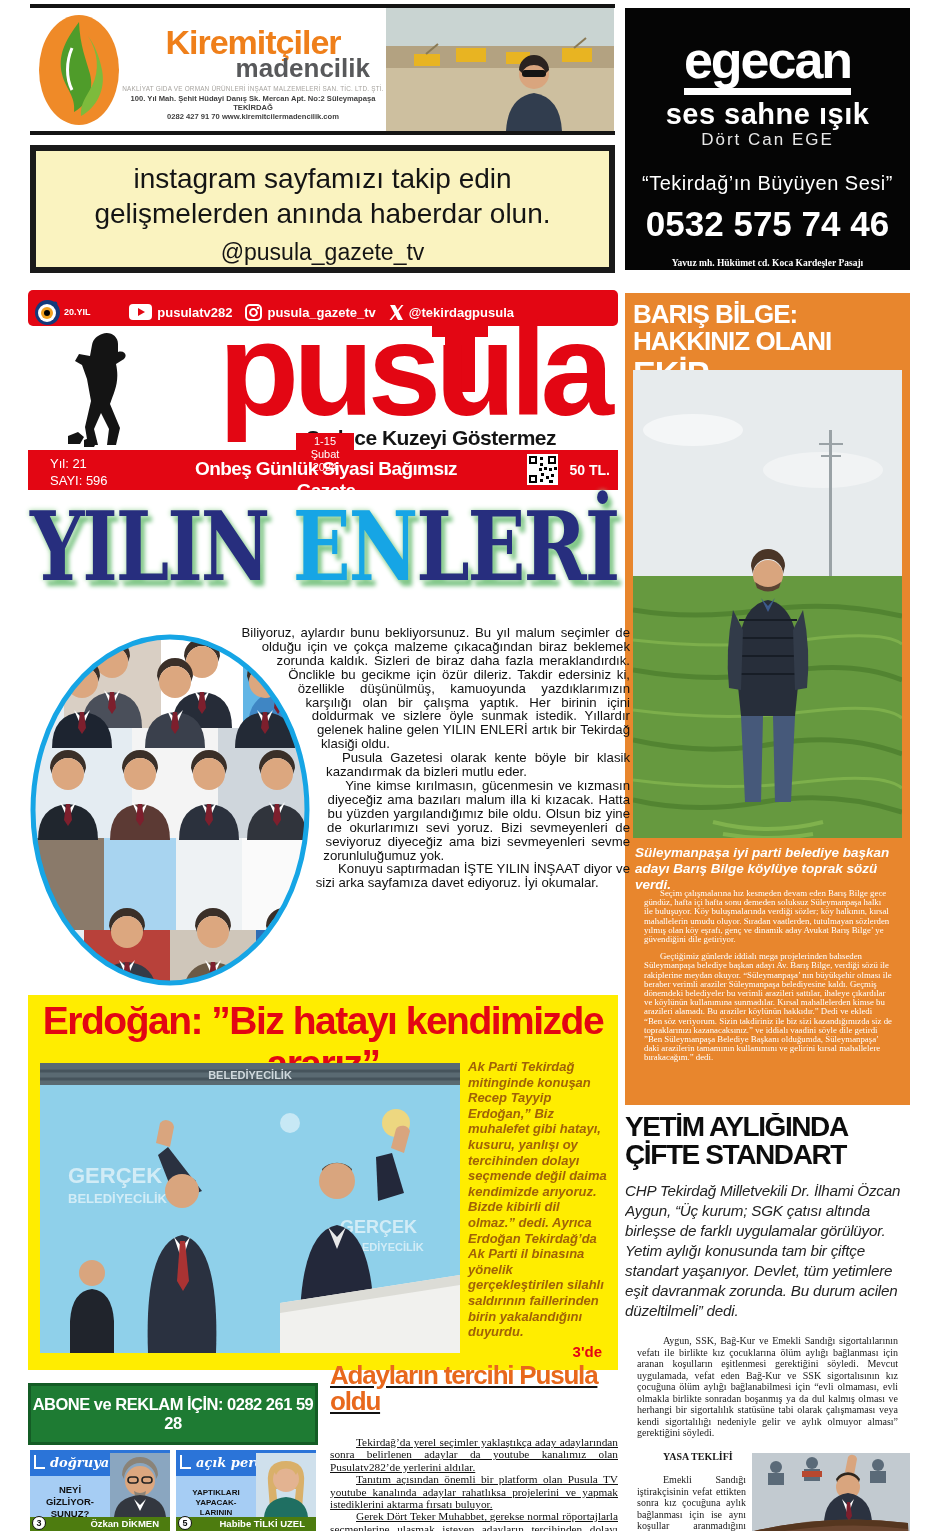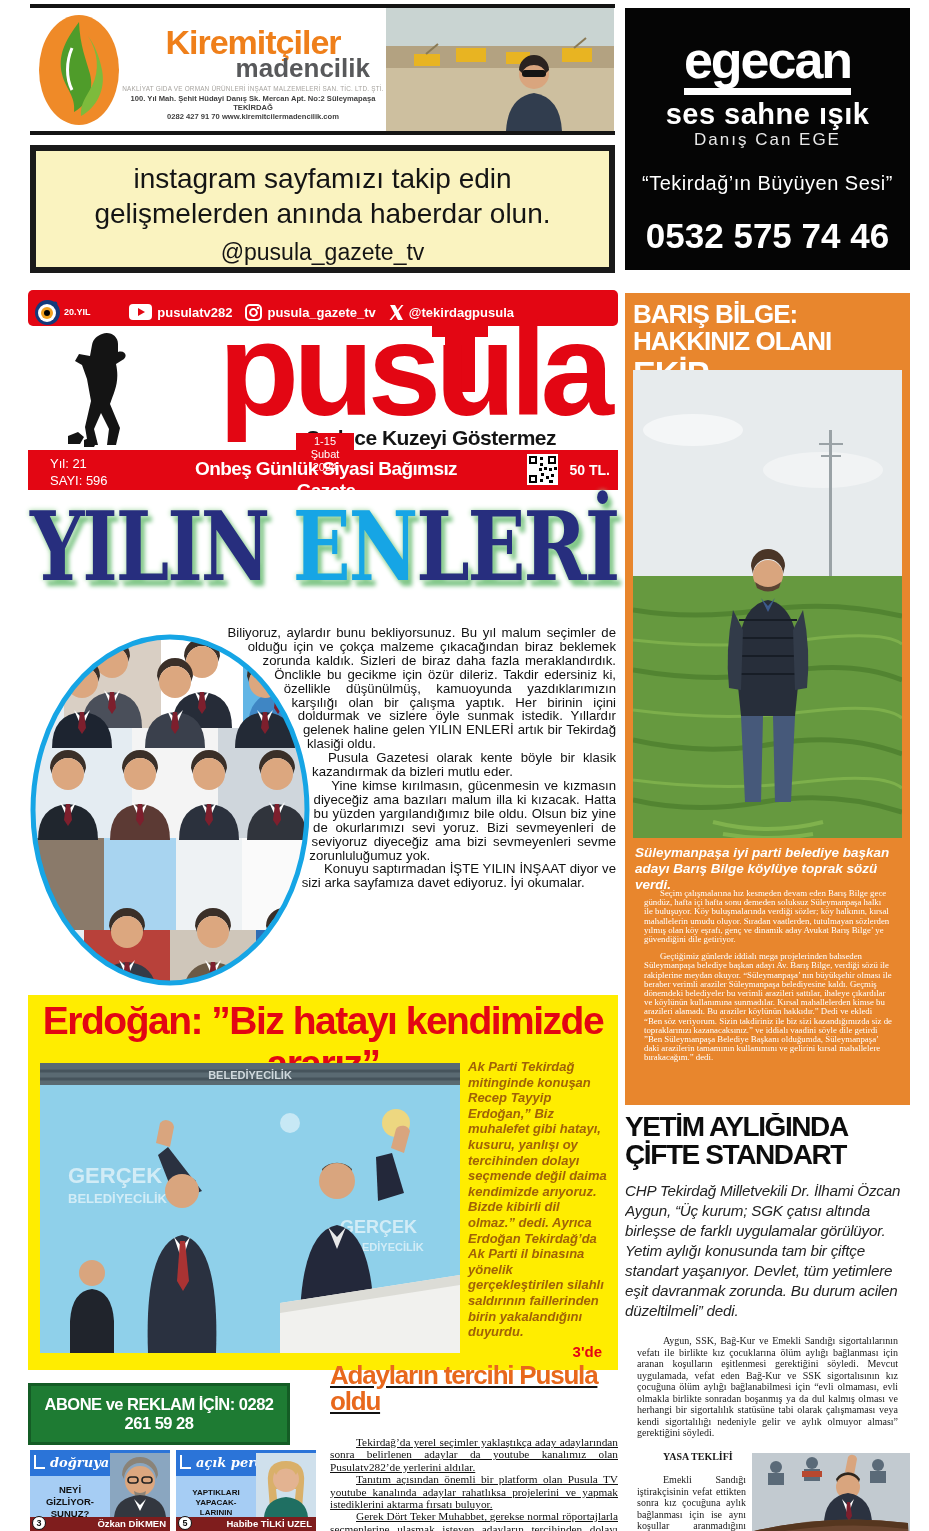--- a/index.html
+++ b/index.html
@@ -17,21 +17,21 @@
   .km-addr{font-size:7.6px;font-weight:700;color:#3f3f3f;text-align:center;margin-top:2px;}
   .km-con{font-size:7.6px;font-weight:700;color:#3f3f3f;text-align:center;}
 
   
   .ad-eg{left:625px;top:8px;width:285px;height:262px;background:#050505;color:#fff;text-align:center;box-sizing:border-box;}
   .eg-name{display:inline-block;font-size:52px;font-weight:800;letter-spacing:-2px;line-height:1;margin-top:26px;
            border-bottom:7px solid #fff;padding-bottom:2px;}
   .eg-serv{font-size:29px;font-weight:700;letter-spacing:.5px;line-height:1.05;margin-top:4px;}
   .eg-own{font-size:17px;color:#e8e8e8;font-weight:400;letter-spacing:2px;margin-top:1px;}
   .eg-slg{font-size:20px;margin-top:22px;font-weight:400;letter-spacing:.5px;}
-  .eg-ph{font-size:35px;font-weight:900;margin-top:21px;letter-spacing:0px;}
+  .eg-ph{font-size:35px;font-weight:900;margin-top:9px;letter-spacing:0px;}
   .eg-ad1{font-family:"Liberation Serif",serif;font-weight:700;font-size:9.5px;margin-top:12px;line-height:1.5;}
 
   
   .ad-ig{left:30px;top:145px;width:585px;height:128px;background:#faf3c0;border:6px solid #1a1a1a;
          box-sizing:border-box;text-align:center;color:#141414;}
   .ig-l{font-size:28px;line-height:1.25;margin-top:10px;}
   .ig-l2{font-size:28px;line-height:1.25;}
   .ig-h{font-size:23px;margin-top:8px;}
 
   
@@ -61,49 +61,49 @@
   .bs-cap{position:absolute;left:10px;top:552px;width:266px;font-size:13.5px;font-weight:700;font-style:italic;line-height:1.2;}
   .bs-body{position:absolute;left:11px;top:588px;width:264px;height:214px;overflow:hidden;
            font-family:"Liberation Serif",serif;font-size:8.8px;line-height:9.2px;text-align:left;}
   .bs-body p{margin:8px;text-indent:16px;}
 
   
   .lead-h{left:30px;top:500px;width:590px;white-space:nowrap;font-family:"DejaVu Serif",serif;font-weight:bold;
           font-size:76px;letter-spacing:-2px;transform:scaleY(1.25);transform-origin:top left;line-height:1;
           text-shadow:0 0 5px #9fd69f,4px 5px 4px #7cc485;}
   .lh-navy{color:#272e7e;} .lh-cyan{color:#16a5e5;}
-  .lead-body{left:30px;top:626px;width:586px;height:364px;font-size:13.2px;line-height:13.9px;text-align:justify;overflow:hidden;}
+  .lead-body{left:44px;top:626px;width:586px;height:364px;font-size:13.2px;line-height:13.9px;text-align:justify;overflow:hidden;}
   .lead-float{float:left;width:288px;height:358px;shape-outside:ellipse(48% 48% at 47% 50%);shape-margin:10px;}
   .lead-body p{margin:0;}
   .lead-body p.ind{text-indent:18px;}
   .collage{left:28px;top:632px;}
 
   
   .erd{left:28px;top:995px;width:590px;height:375px;background:#ffed00;box-sizing:border-box;}
   .erd-h{text-align:center;color:#e30613;font-size:39px;font-weight:900;letter-spacing:-1.5px;padding-top:5px;line-height:1.1;}
   .erd-photo{position:absolute;left:12px;top:68px;}
   .erd-col{position:absolute;left:440px;top:64px;width:142px;font-size:13px;font-weight:700;font-style:italic;
            line-height:15.6px;color:#a16207;}
   .erd-ref{position:absolute;right:16px;bottom:10px;color:#e30613;font-size:15px;font-weight:900;}
 
   
-  .abone{left:28px;top:1383px;width:262px;height:62px;background:#1e7b33;border:3px solid #145c25;box-sizing:border-box;
+  .abone{left:28px;top:1383px;width:290px;height:62px;background:#1e7b33;border:3px solid #145c25;box-sizing:border-box;
          color:#fff;text-align:center;font-size:16.5px;font-weight:900;letter-spacing:-.5px;padding-top:9px;}
 
   
   .colbox{top:1450px;width:140px;height:81px;background:#a6cdf4;overflow:hidden;}
   .cb-head{position:absolute;left:0;top:0;width:100%;height:26px;background:#2b74d8;color:#fff;
            font-family:"DejaVu Serif",serif;font-style:italic;font-weight:700;font-size:13px;line-height:26px;
            padding-left:20px;box-sizing:border-box;}
   .cb-corner{position:absolute;left:4px;top:5px;width:9px;height:12px;border-left:2px solid #fff;border-bottom:2px solid #fff;}
   .cb-txt{position:absolute;left:4px;top:34px;width:72px;font-size:9.5px;font-weight:800;color:#101010;
           text-align:center;line-height:1.25;}
   .cb-photo{position:absolute;right:0;top:3px;}
-  .cb-name{position:absolute;left:0;bottom:0;width:100%;height:14px;background:#7f1d1d;color:#fff;font-size:9.5px;
-           font-weight:700;text-align:right;line-height:14px;padding-right:4px;box-sizing:border-box;}
+  .cb-name{position:absolute;left:0;bottom:0;width:100%;height:14px;background:#4d7c0f;color:#fff;font-size:9.5px;
+           font-weight:700;text-align:right;line-height:14px;padding-right:11px;box-sizing:border-box;}
   .cb-num{position:absolute;left:2px;bottom:1px;width:12px;height:12px;border-radius:50%;background:#fff;border:1px solid #111;
           color:#111;font-size:9px;font-weight:700;text-align:center;line-height:12px;z-index:3;}
 
   
   .aday{left:330px;top:1362px;width:288px;height:169px;overflow:hidden;text-decoration:underline;}
   .aday-h{color:#e8681c;font-size:26px;font-weight:900;letter-spacing:-1.2px;line-height:1;}
   .aday-b{margin-top:22px;font-family:"Liberation Serif",serif;font-size:11.3px;line-height:12.4px;text-align:justify;}
   .aday-b p{margin:0;text-indent:26px;}
 
   
@@ -151,21 +151,21 @@
       <circle cx="148" cy="66" r="15" fill="#d9a57e"></circle>
       <path d="M133,62 a15,15 0 0 1 30,0 l-3,3 a13,13 0 0 0 -24,0 z" fill="#2b2320"></path>
       <rect x="136" y="62" width="24" height="7" rx="3" fill="#141414"></rect>
       <path d="M120,123 q2,-34 28,-38 q26,4 28,38 z" fill="#313d4e"></path>
     </svg>
   </div>
 
   <div class="abs ad-eg">
     <div><span class="eg-name">egecan</span></div>
     <div class="eg-serv">ses sahne ışık</div>
-    <div class="eg-own">Danış Can EGE</div>
+    <div class="eg-own">Dört Can EGE</div>
     <div class="eg-slg">“Tekirdağ’ın Büyüyen Sesi”</div>
     <div class="eg-ph">0532 575 74 46</div>
     <div class="eg-ad1">
       <span>Yavuz mh. Hükümet cd. Koca Kardeşler Pasajı</span><br>
       <span>D Blok 173/4 SÜLEYMANPAŞA/TEKİRDAĞ</span>
     </div>
   </div>
 
   <div class="abs ad-ig">
     <div class="ig-l">instagram sayfamızı takip edin</div>

